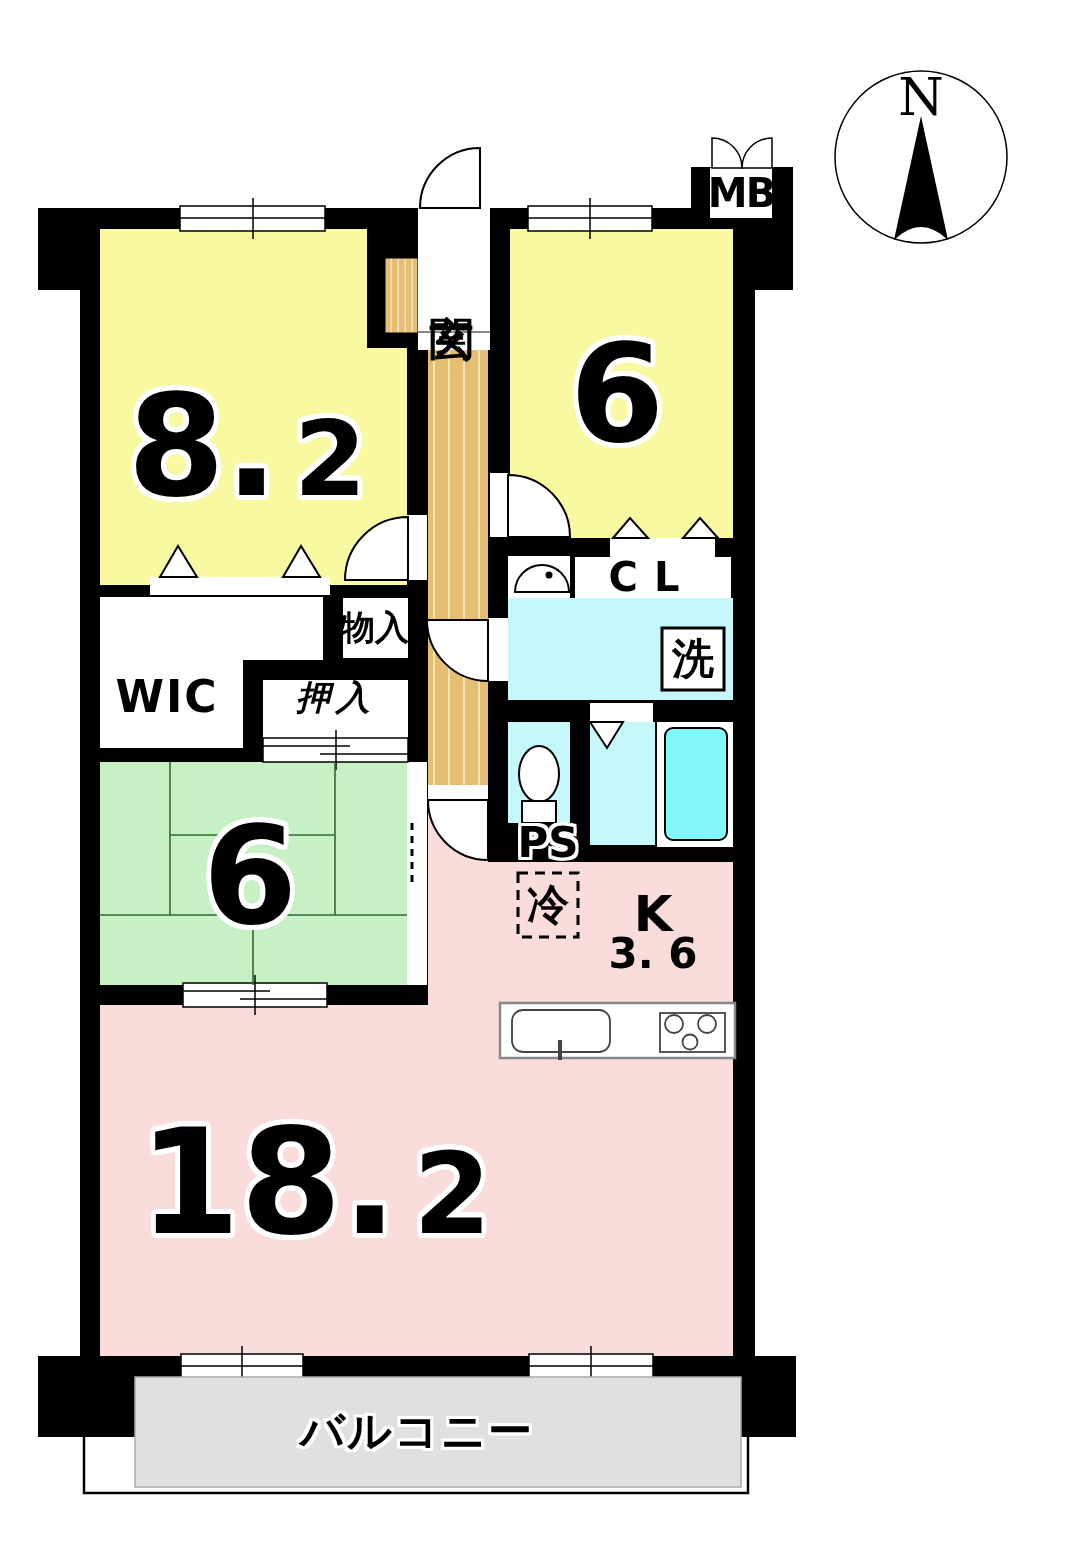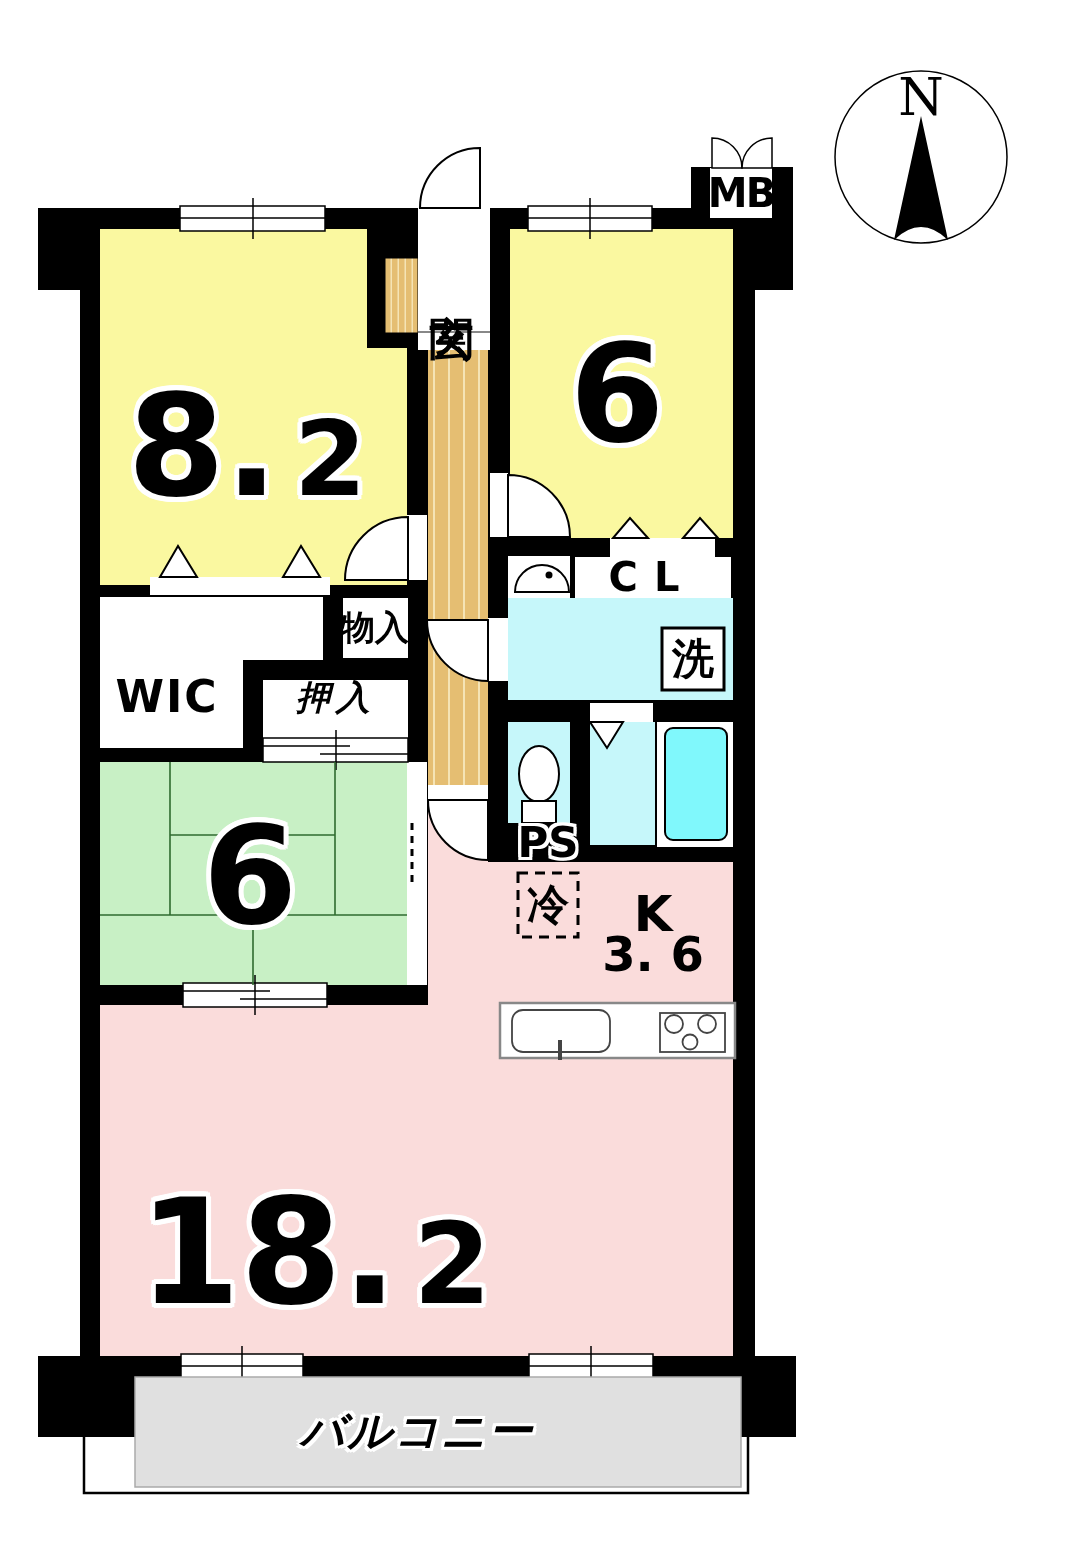--- a/index.html
+++ b/index.html
@@ -208,23 +208,23 @@
   <div class="lbl" style="left:693px;top:659px;font-size:42px;">洗</div>
 
   <div class="lbl halo" style="left:250px;top:876px;font-size:136px;">6</div>
 
   <div class="lbl halo-sm" style="left:540px;top:843px;font-size:42px;margin-left:8px;">PS</div>
 
   <div class="lbl" style="left:548px;top:905px;font-size:42px;">冷</div>
 
   <div class="lbl" style="left:653px;top:914px;font-size:50px;">K</div>
 
-  <div class="lbl" style="left:653px;top:954px;font-size:48px;">3. 6</div>
-
-
-  <div class="lbl halo num-row" style="left:315px;top:1252px;">
+  <div class="lbl" style="left:653px;top:954px;font-size:42px;">3. 6</div>
+
+
+  <div class="lbl halo num-row" style="left:315px;top:1182px;">
     <span style="font-size:146px;">18.</span>
     <span style="font-size:112px;">2</span>
   </div>
 
-  <div class="lbl halo-sm" style="left:417px;top:1431px;font-size:44px;letter-spacing:2px;font-style:italic;">バルコニー</div>
+  <div class="lbl halo-sm" style="left:417px;top:1431px;font-size:44px;letter-spacing:2px;">バルコニー</div>
 
 </div>
 
 </body></html>

